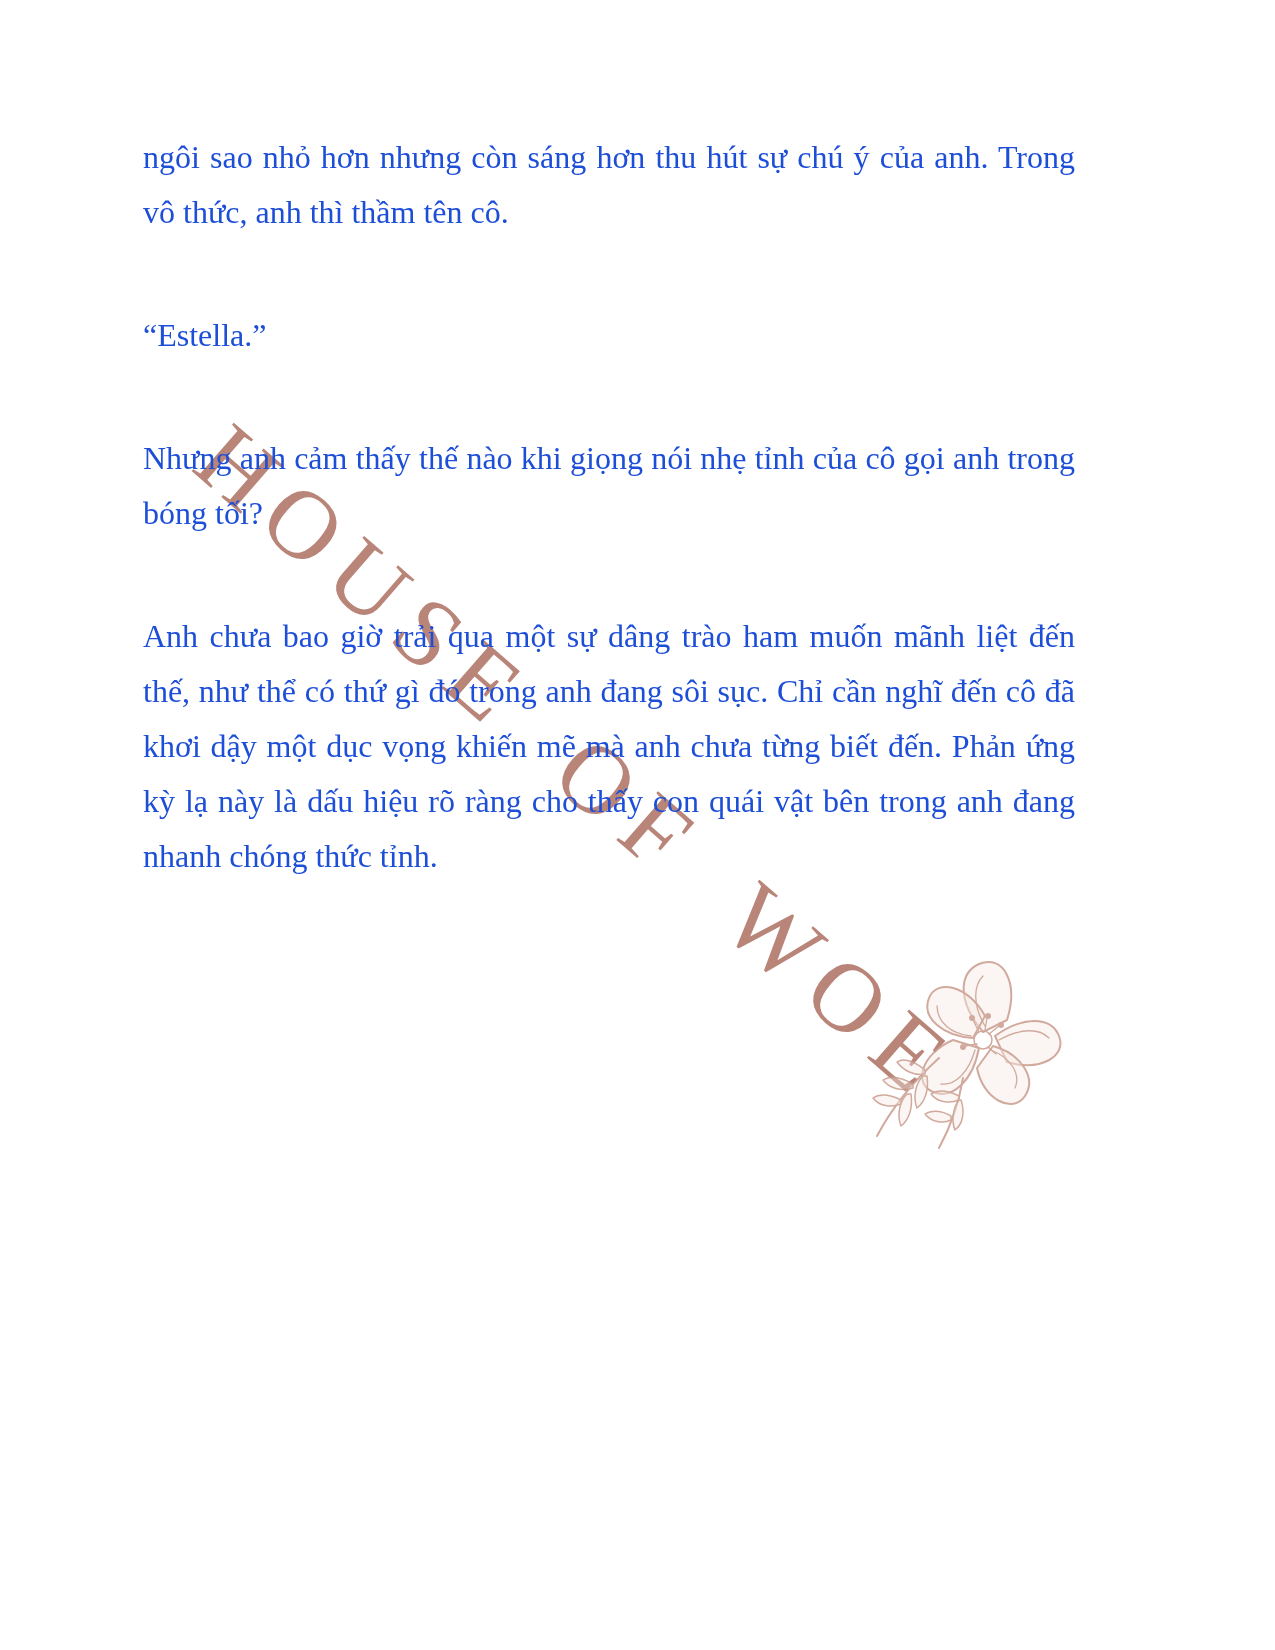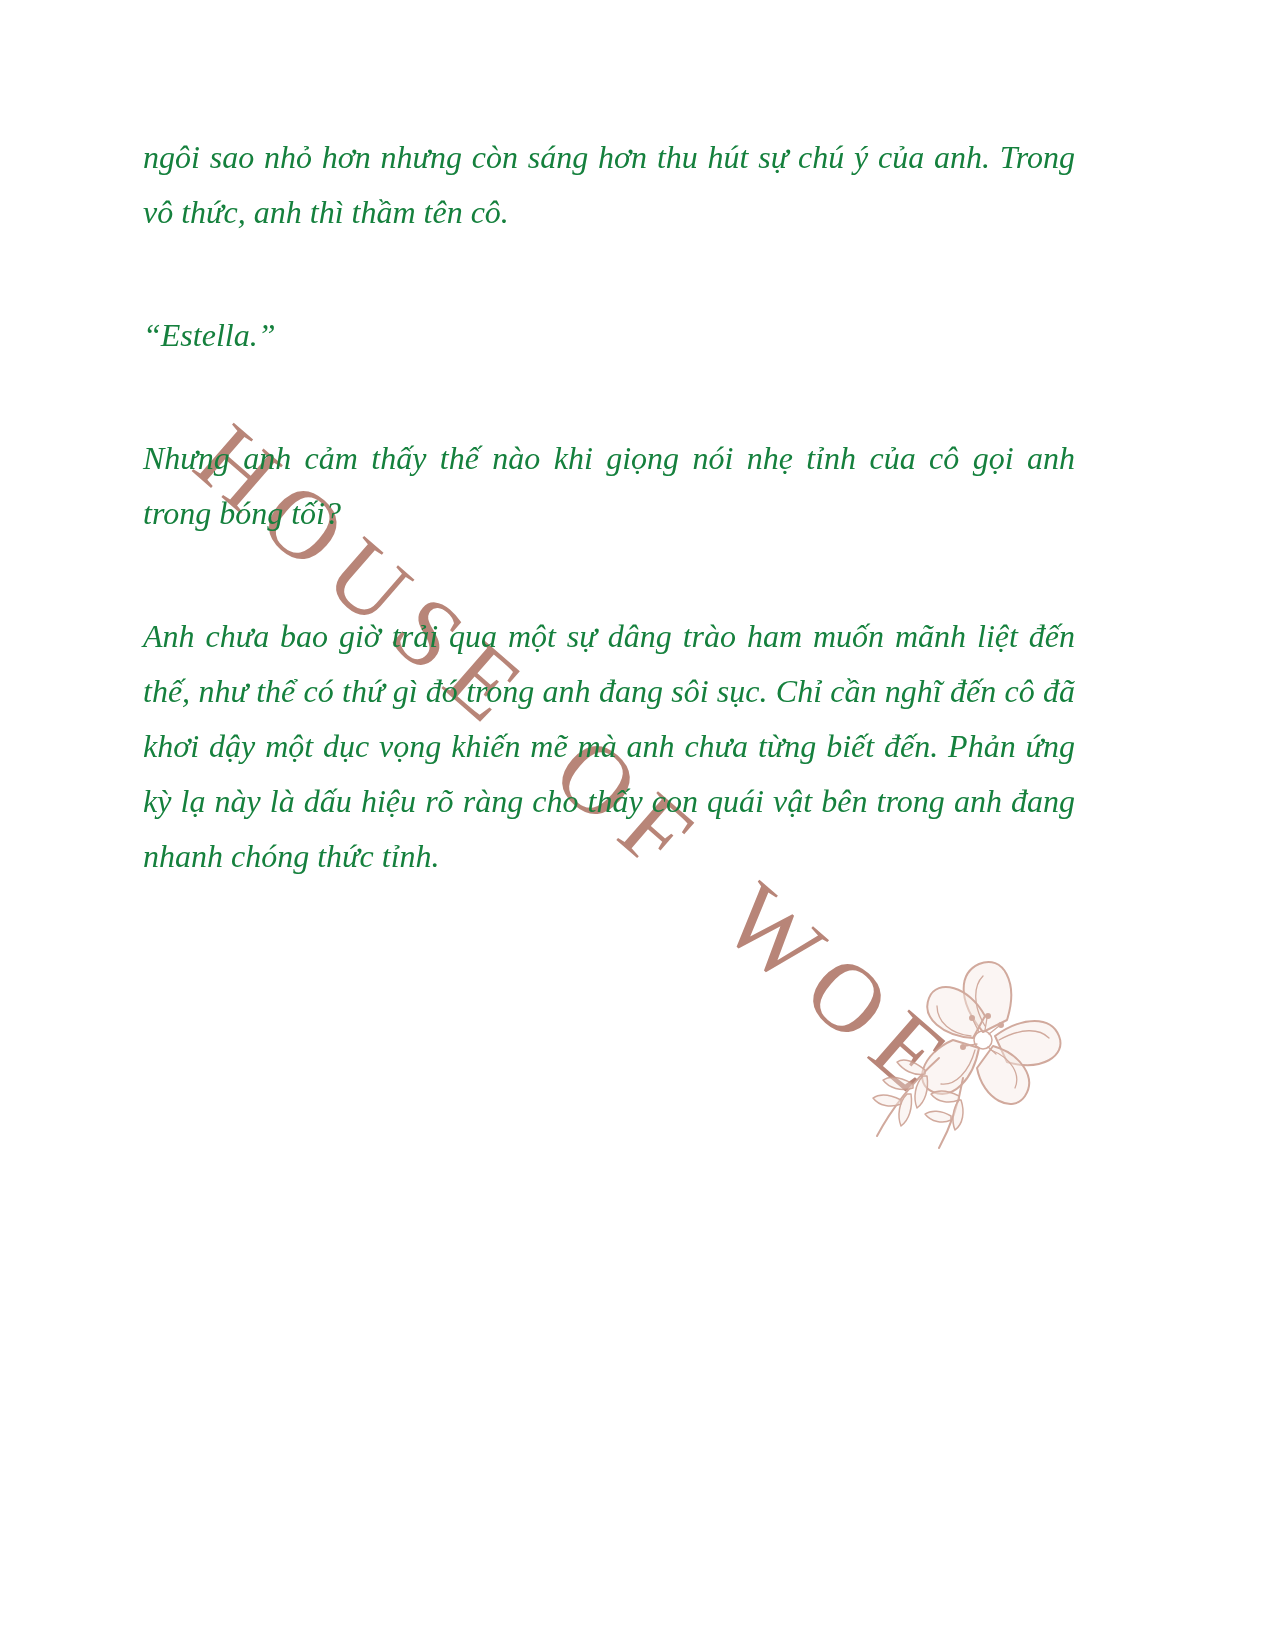--- a/index.html
+++ b/index.html
@@ -44,26 +44,25 @@
     pointer-events: none;
   }
 
   
   .content {
     position: absolute;
     left: 143px;
     top: 130px;
     width: 932px;
     z-index: 2;
-    color: #15803d;
+    color: #1d4ed8;
     font-size: 32px;
     line-height: 55px;
     text-align: justify;
     text-justify: inter-word;
-    font-style: italic;
   }
   .content p { margin: 0 0 68px 0; }
   .content p:last-child { margin-bottom: 0; }
 </style>
 </head>
 <body>
 
 <div class="page">
 
   <div class="watermark">HOUSE OF WOE</div>

